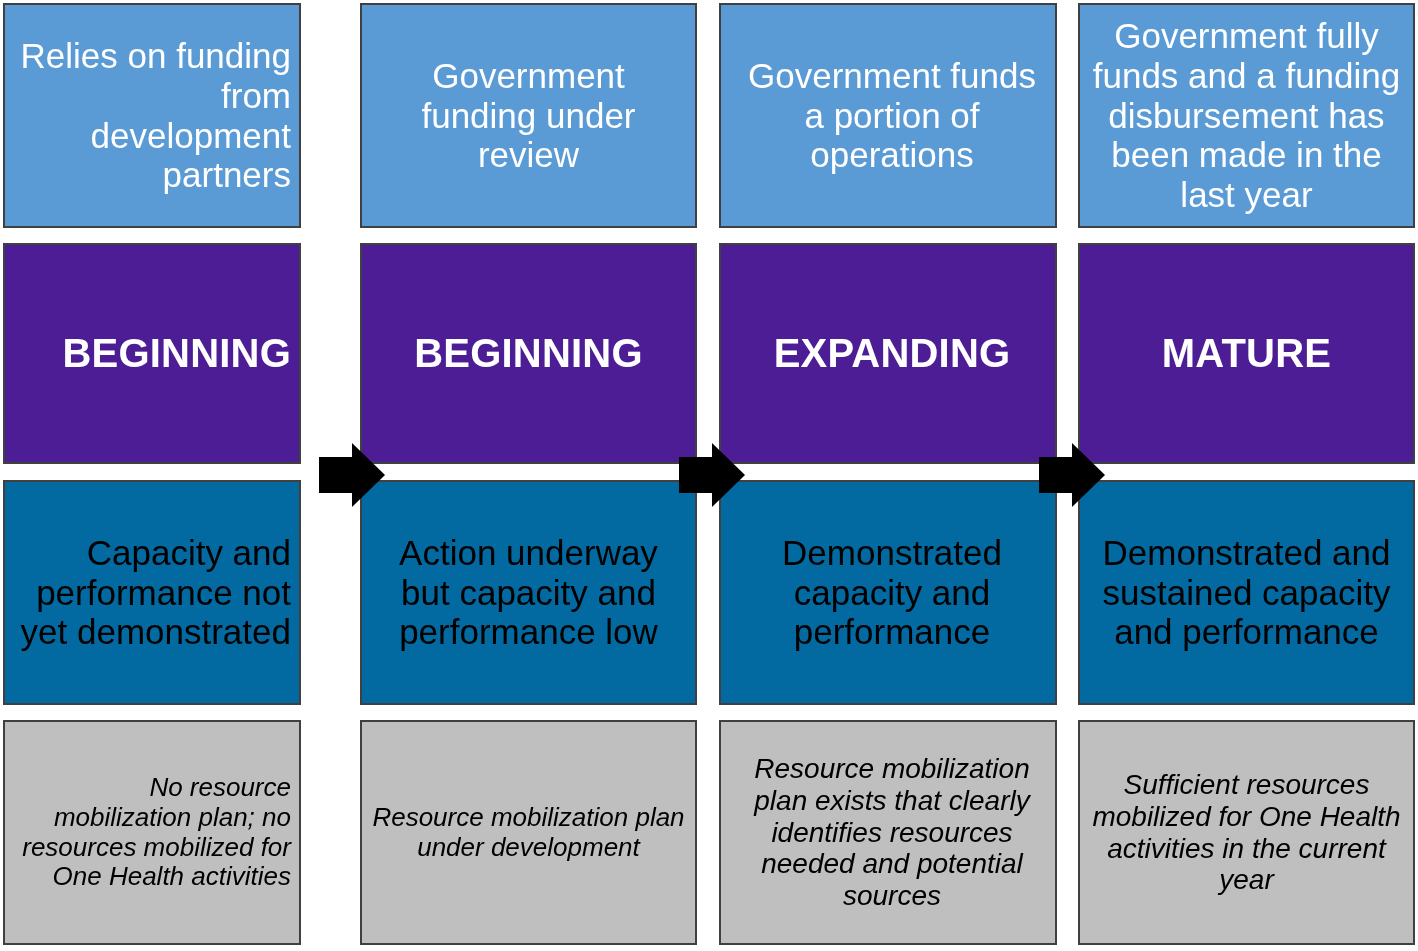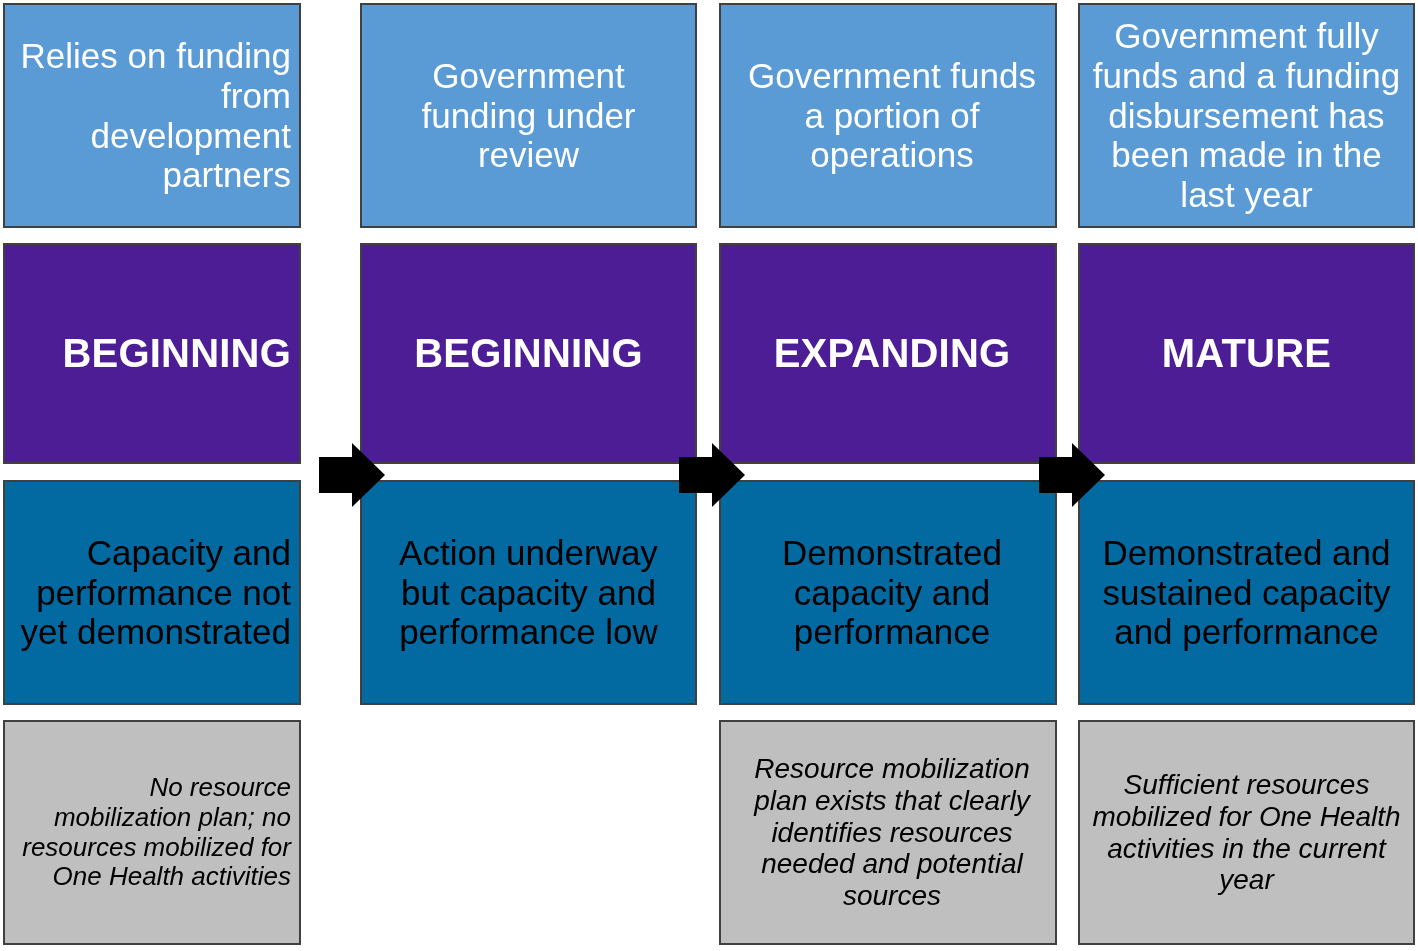--- a/index.html
+++ b/index.html
@@ -136,20 +136,23 @@
   <div class="cell row-capacity c3 r3">
     <span>Demonstrated capacity and performance</span>
   </div>
   <div class="cell row-capacity c4 r3">
     <span>Demonstrated and sustained capacity and performance</span>
   </div>
 
   <div class="cell row-resource c1 r4">
     <span>No resource mobilization plan; no resources mobilized for One Health activities</span>
   </div>
+  <div class="cell row-resource c2 r4">
+    <span>Resource mobilization plan under development</span>
+  </div>
   <div class="cell row-resource small c3 r4">
     <span>Resource mobilization plan exists that clearly identifies resources needed and potential sources</span>
   </div>
   <div class="cell row-resource small c4 r4">
     <span>Sufficient resources mobilized for One Health activities in the current year</span>
   </div>
 
   <div class="arrow a1"></div>
   <div class="arrow a2"></div>
   <div class="arrow a3"></div>

